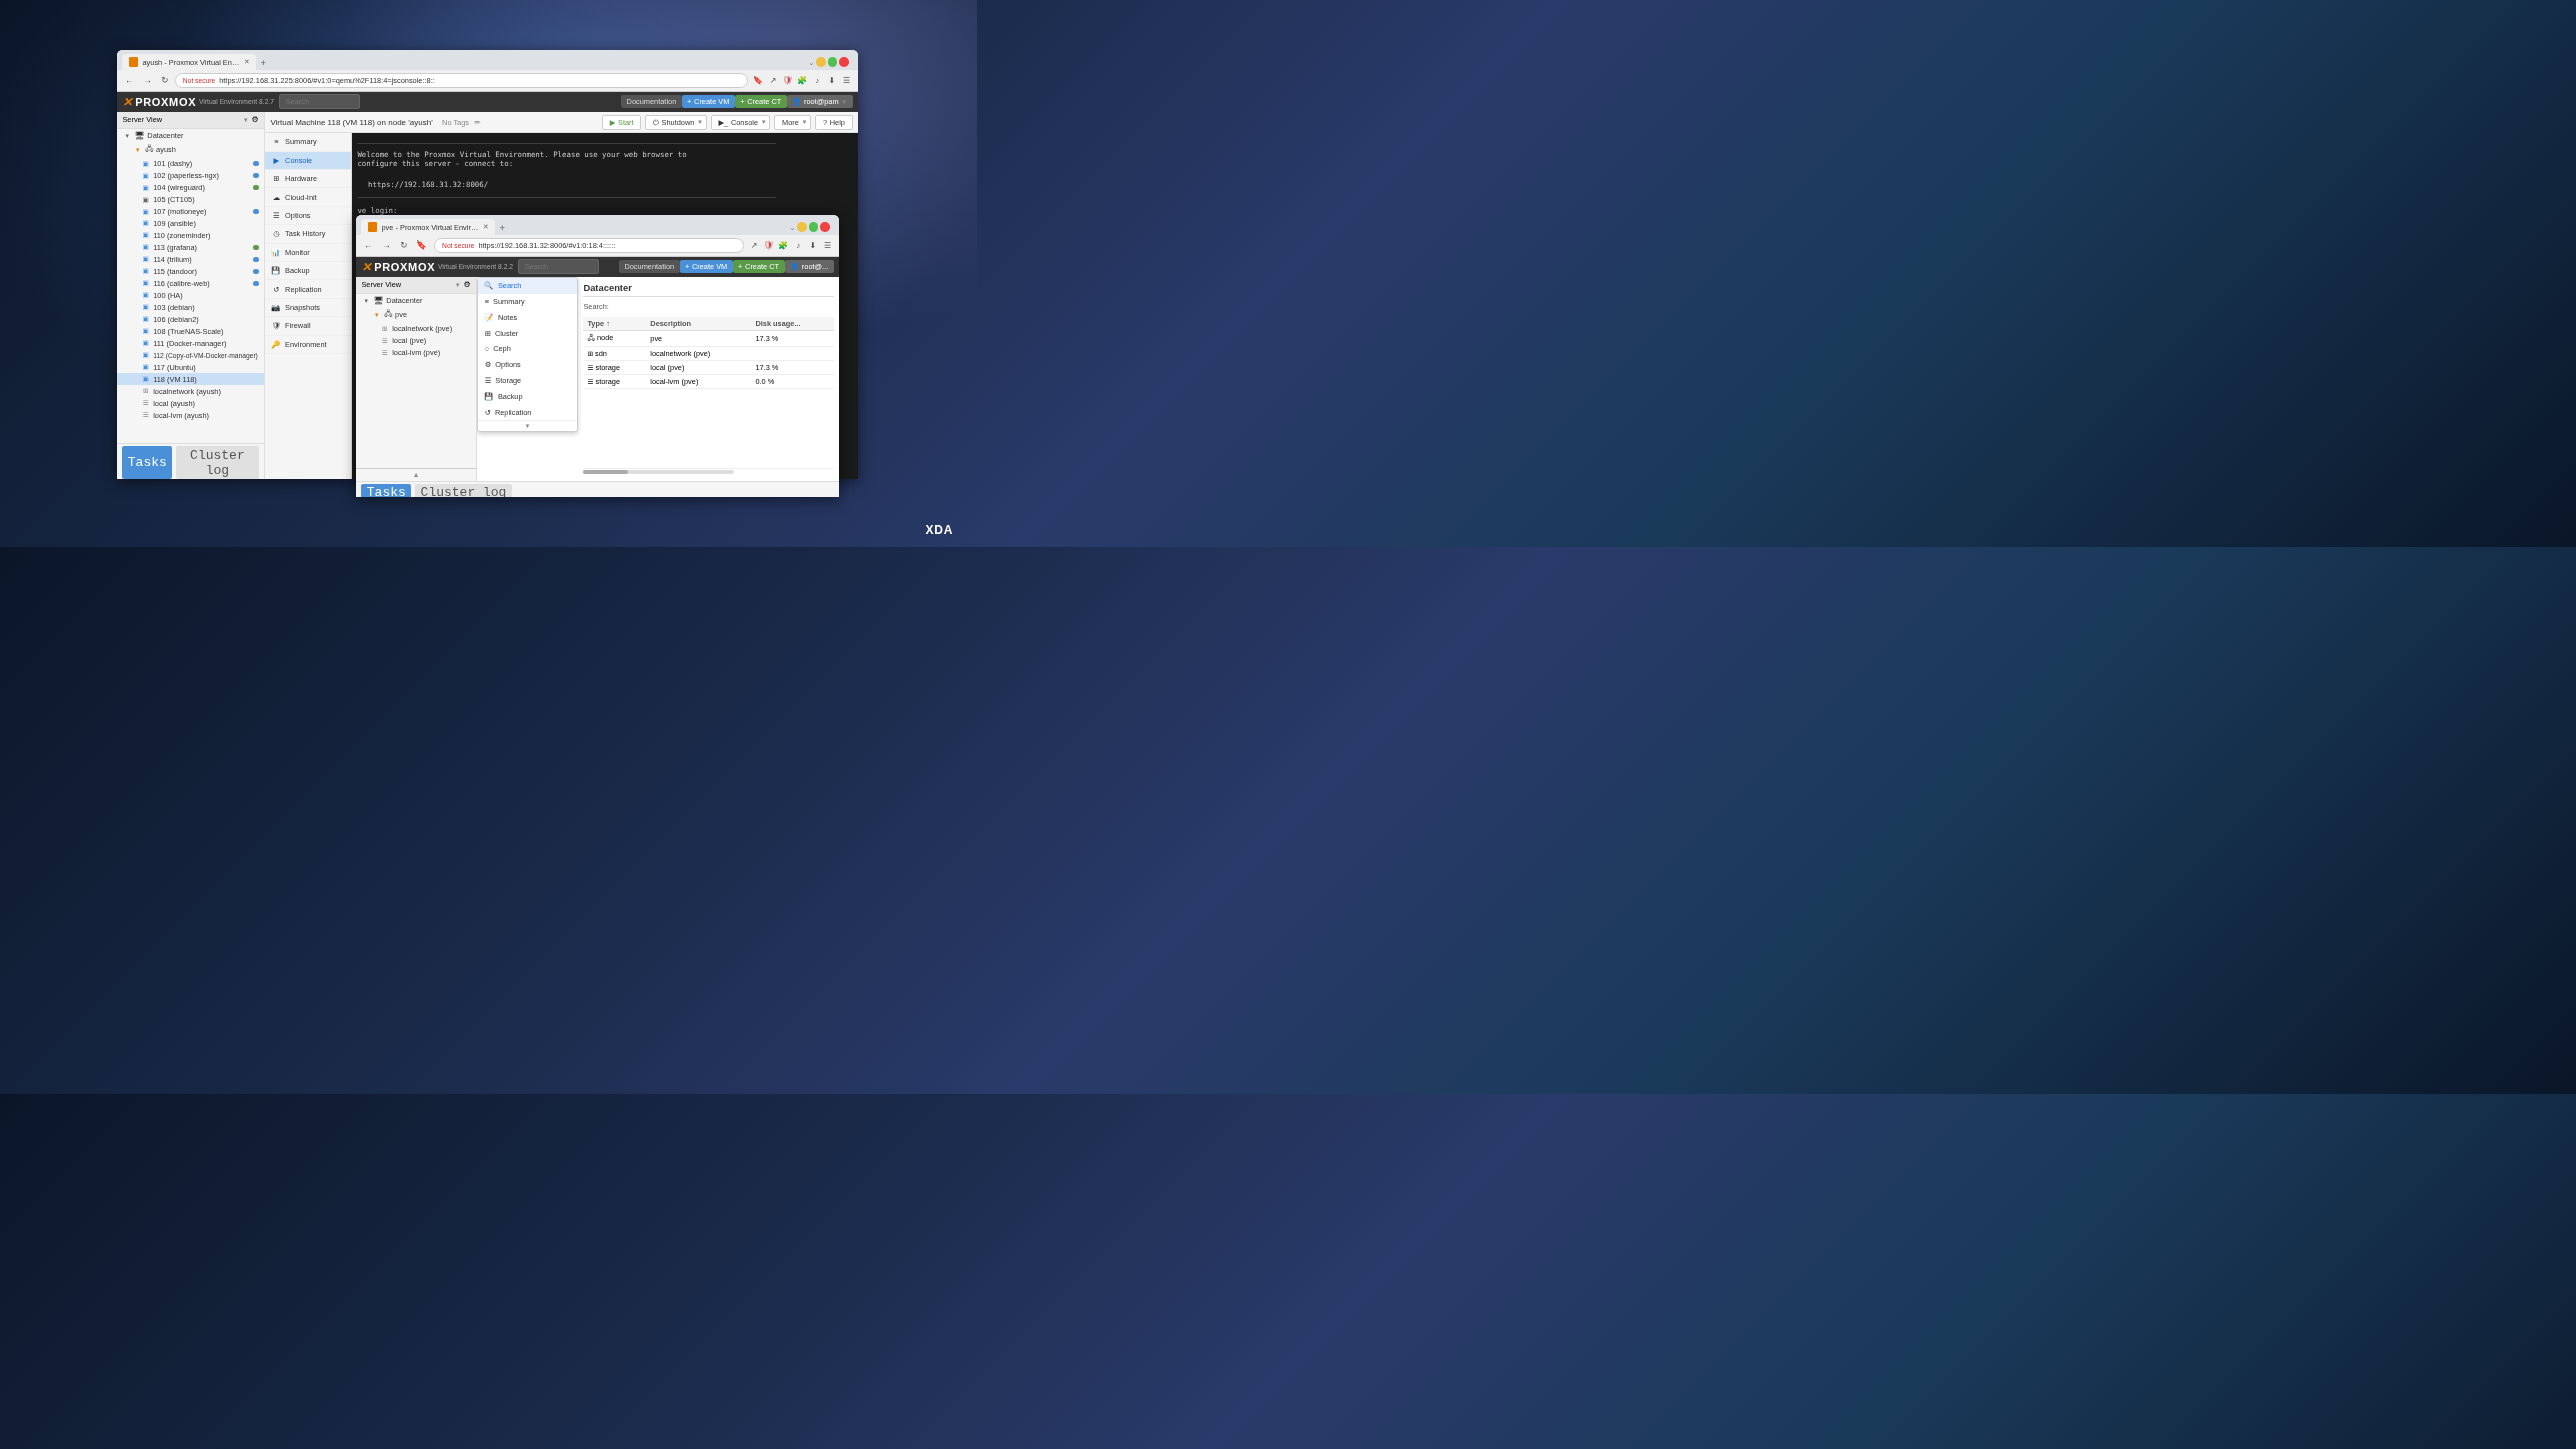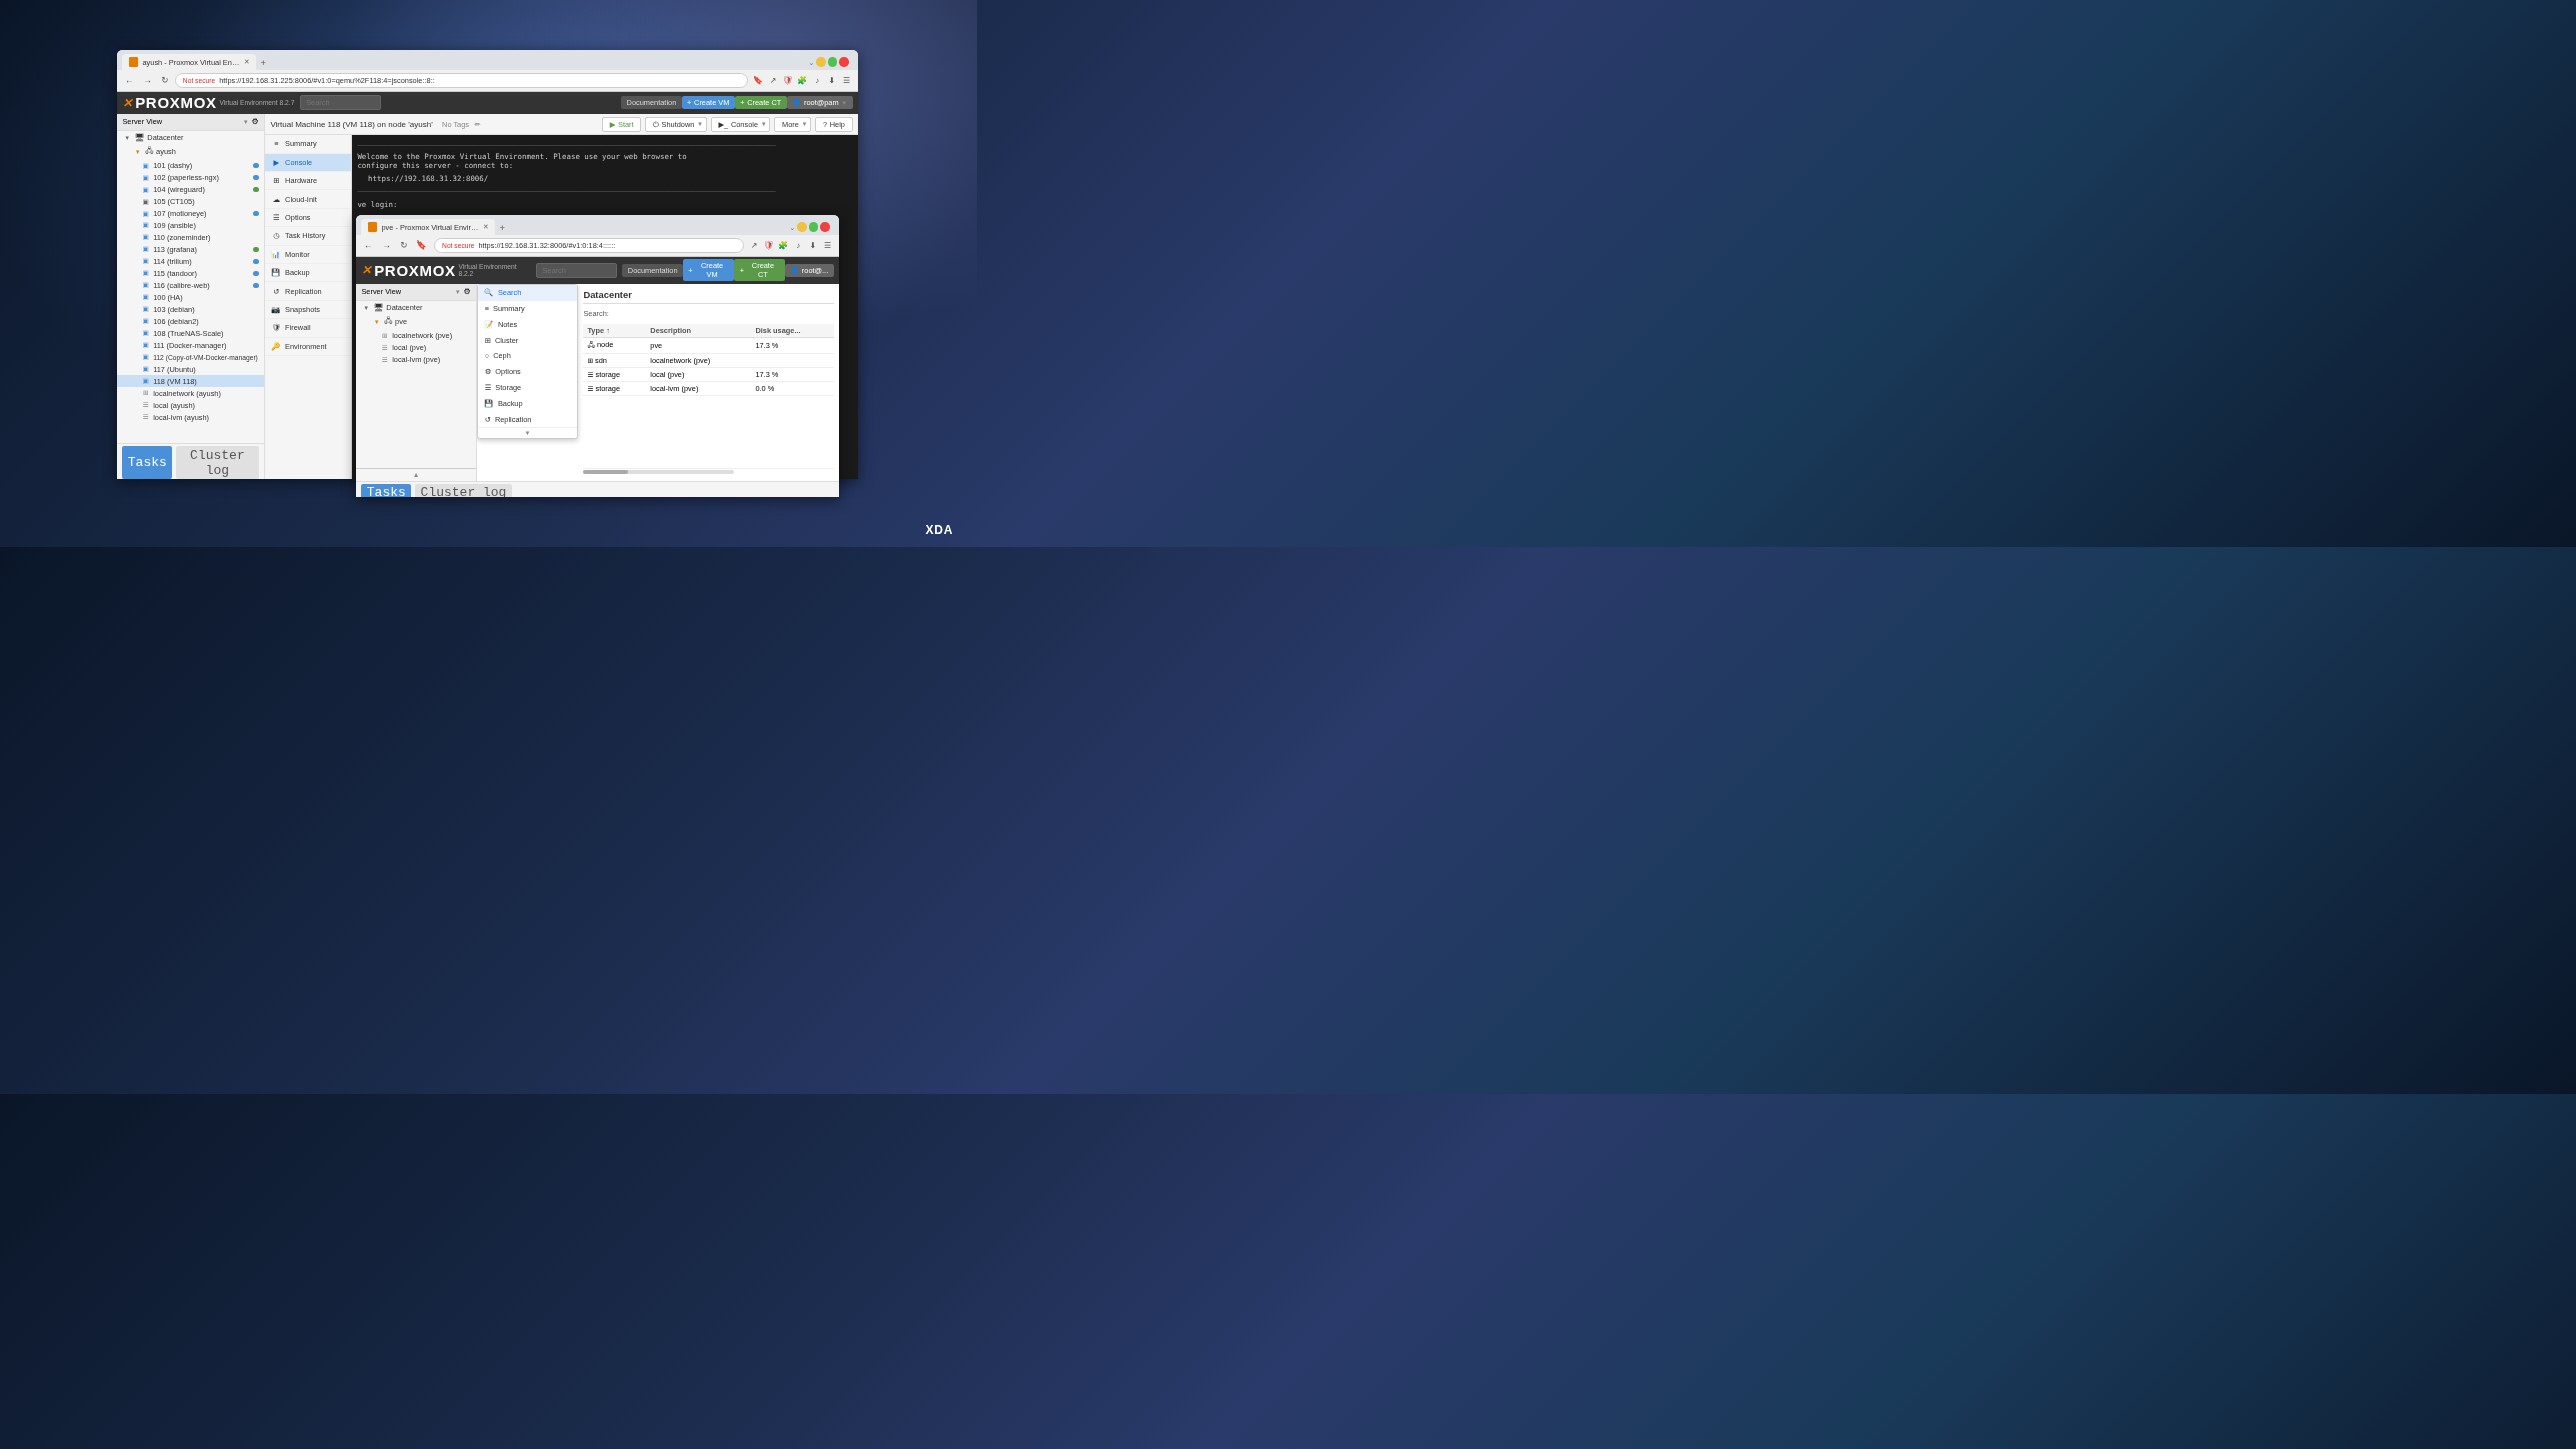--- a/index.html
+++ b/index.html
@@ -186,21 +186,21 @@
 
     .logo-x {
       color: #e57c00;
       font-size: 12px;
       font-weight: 900;
       font-style: italic;
     }
 
     .logo-text {
       color: white;
-      font-size: 15px;
+      font-size: 11px;
       font-weight: bold;
       letter-spacing: 0.7px;
     }
 
     .logo-version {
       color: #aaa;
       font-size: 6.7px;
     }
 
     .header-search {
@@ -809,21 +809,21 @@
             <div class="nav-item">
               <span class="nav-icon">🔑</span>
               <span>Environment</span>
             </div>
           </div>
 
           <div class="console-area">
             <div style="color:#555;">──────────────────────────────────────────────────────────────────────────────────────────────</div>
             <div style="margin-top:2.7px;">Welcome to the Proxmox Virtual Environment. Please use your web browser to</div>
             <div>configure this server - connect to:</div>
-            <div style="margin-top:4px;margin-left:10.7px;">https://192.168.31.32:8006/</div>
+            <div style="margin-top:12px;margin-left:10.7px;">https://192.168.31.32:8006/</div>
             <div style="color:#555;margin-top:4px;">──────────────────────────────────────────────────────────────────────────────────────────────</div>
             <div style="margin-top:4px;">ve login:</div>
           </div>
         </div>
       </div>
     </div>
   </div>
 </div>
 
 <div class="browser-window second-window">

